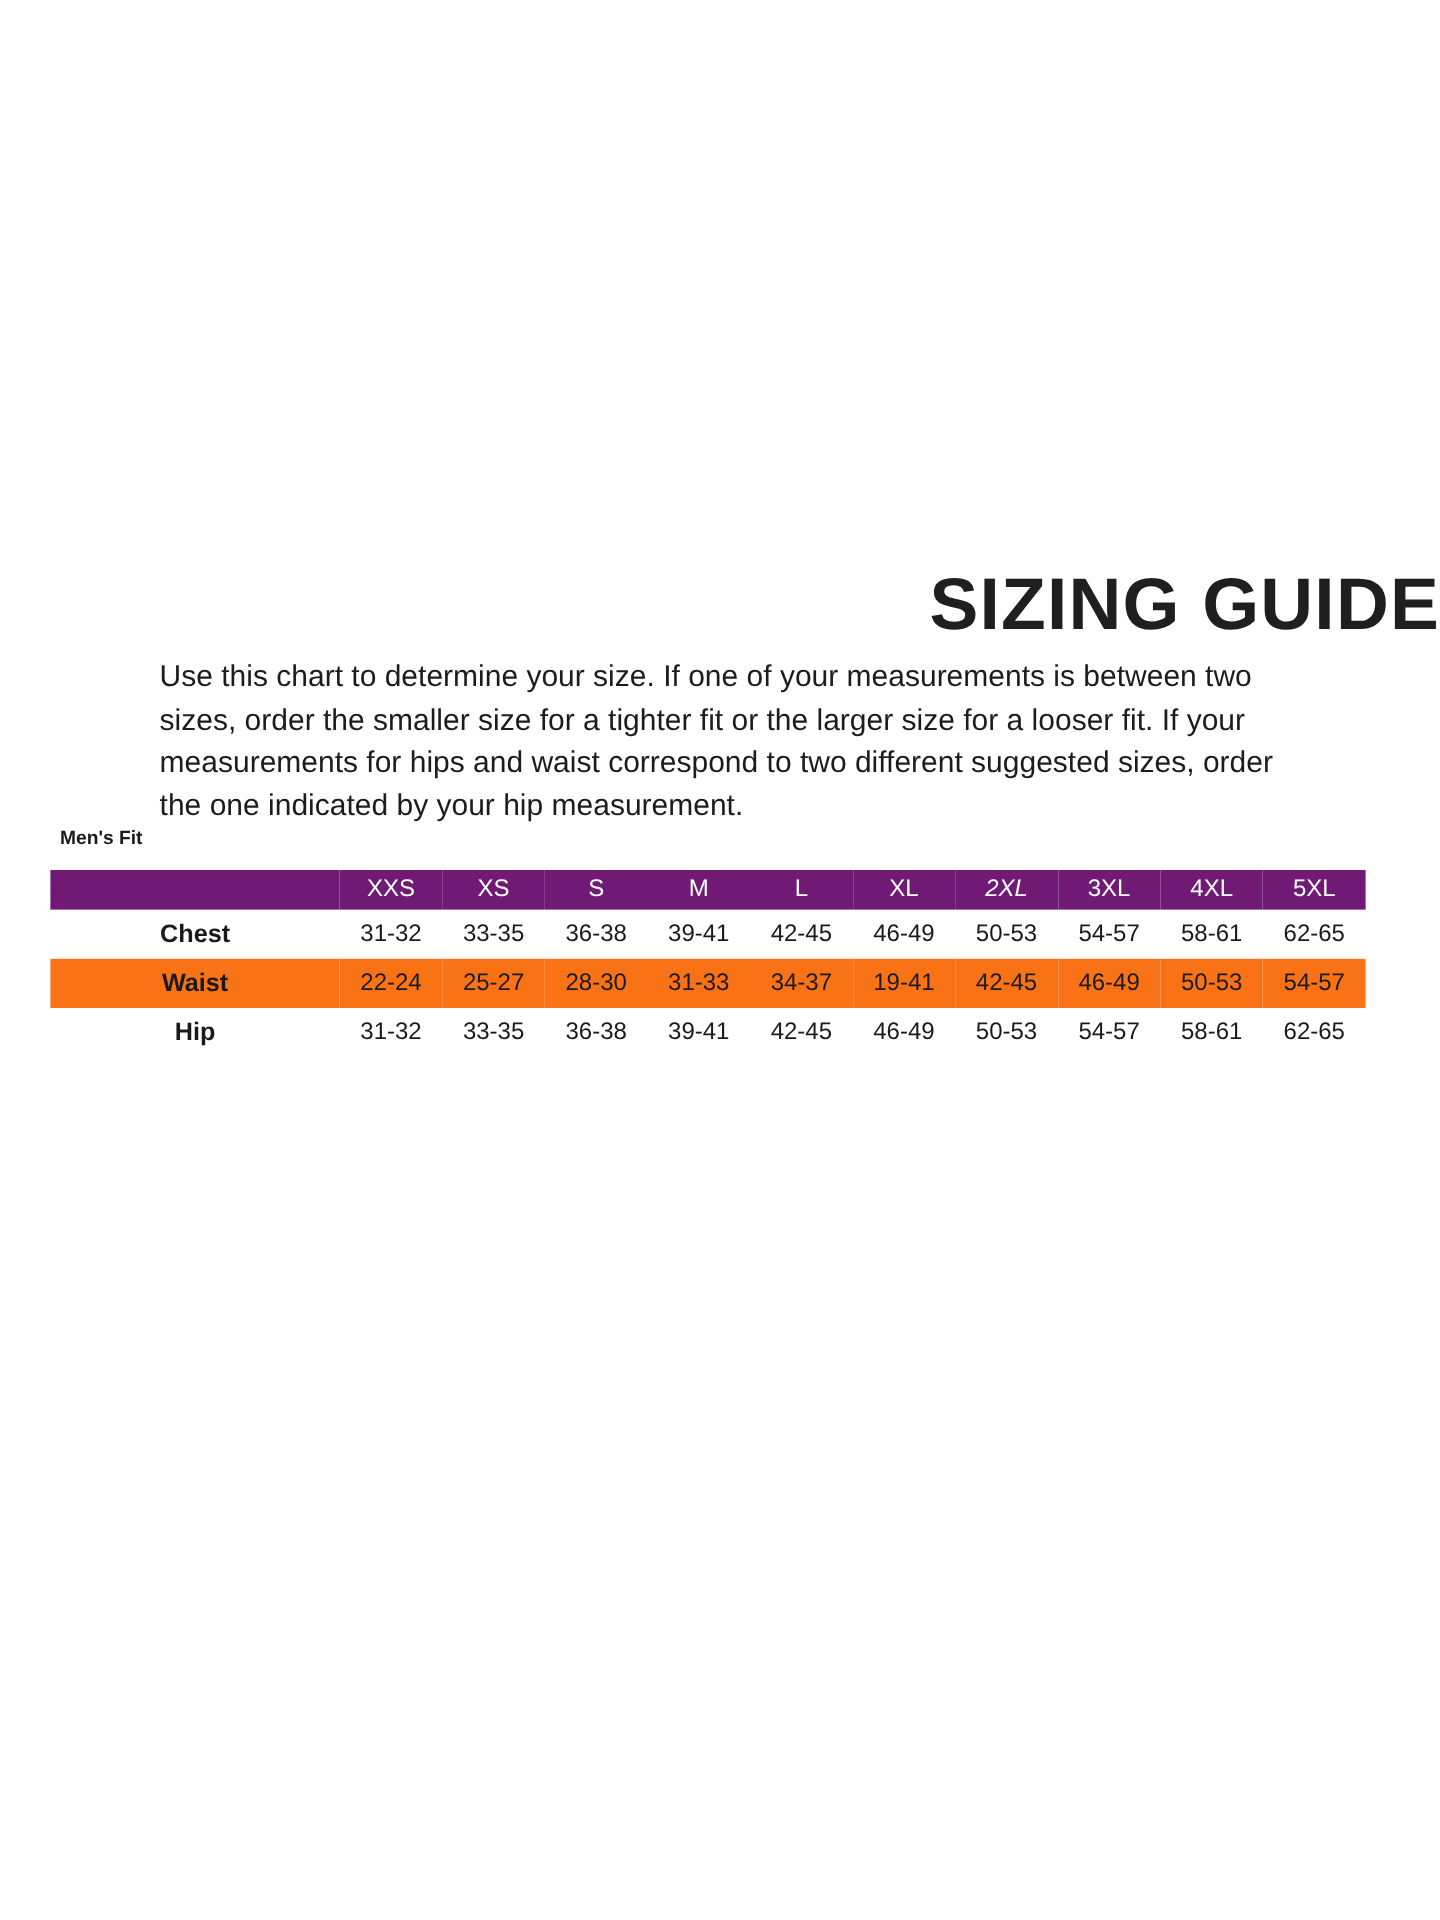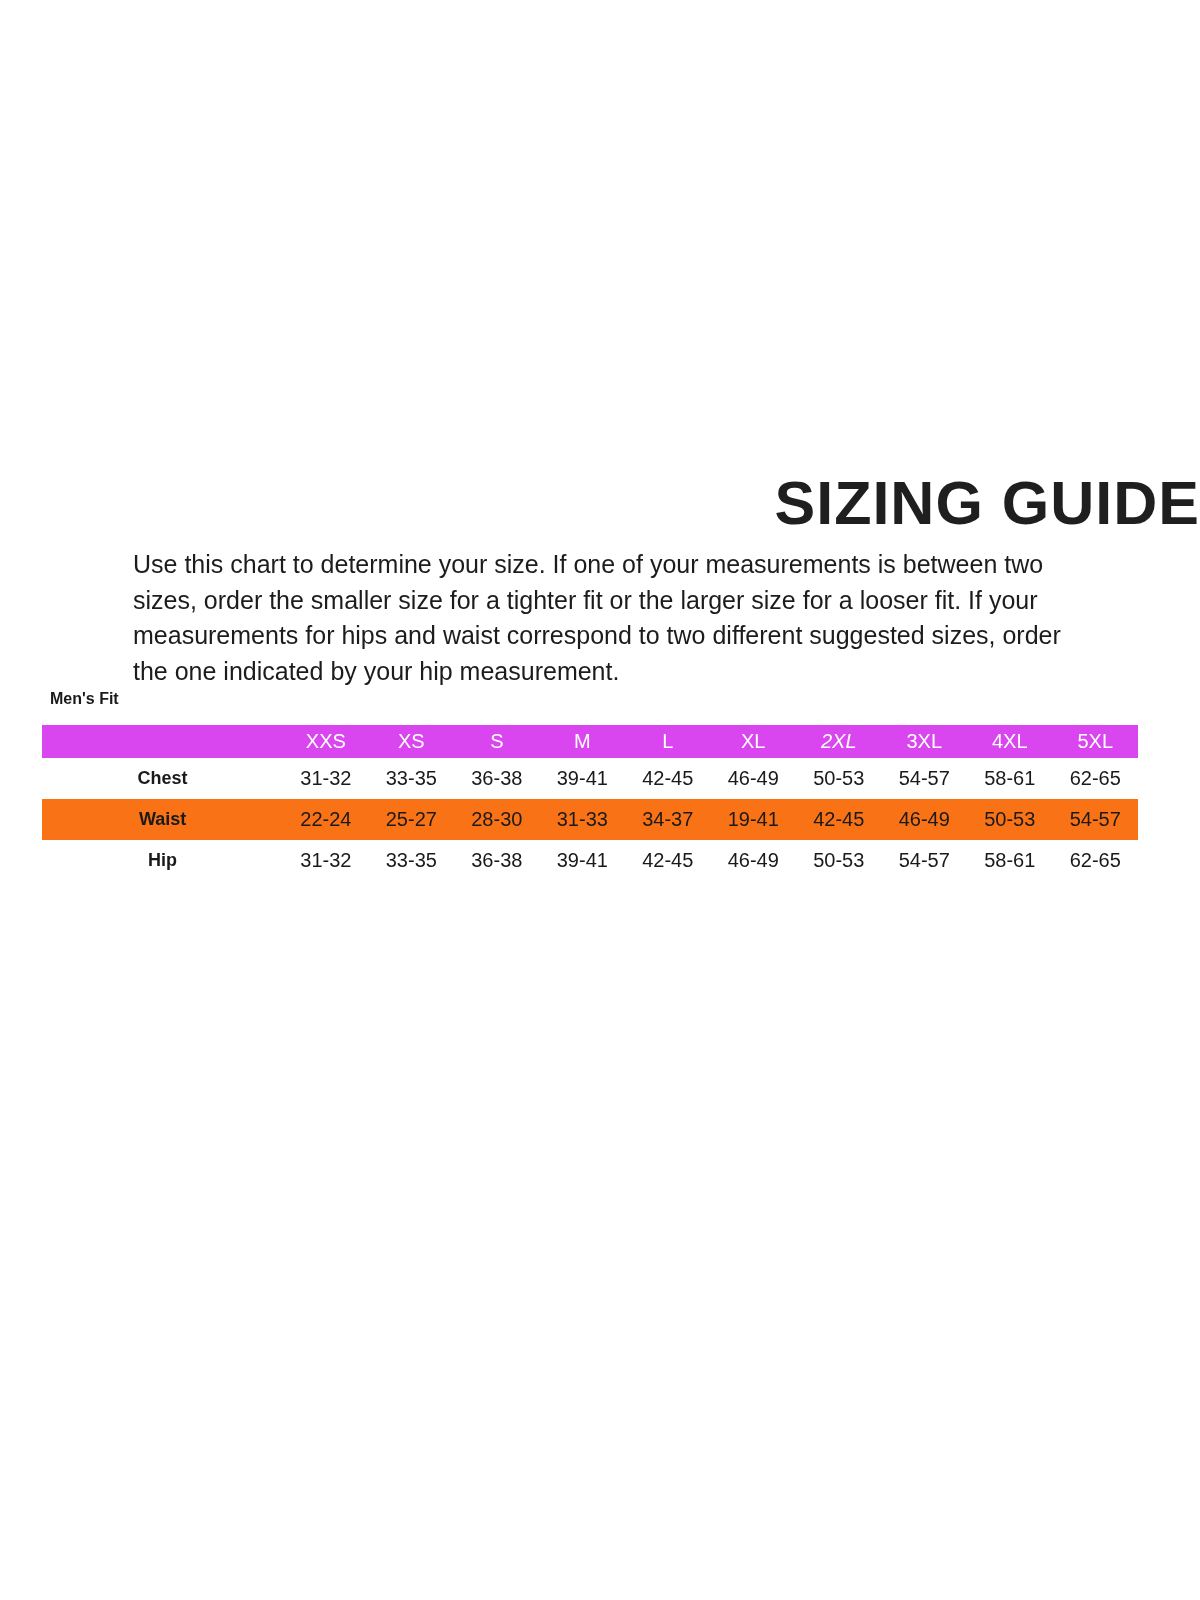--- a/index.html
+++ b/index.html
@@ -69,41 +69,41 @@
   table.sizing-table thead th {
     color: #ffffff;
     font-weight: 500;
     font-size: 20px;
   }
   table.sizing-table tbody tr {
     height: 41px;
   }
   table.sizing-table tbody td.row-label {
     font-weight: bold;
-    font-size: 18px;
+    font-size: 21px;
   }
 </style>
 </head>
 <body>
 
 <div class="page">
 
   <div class="title">SIZING GUIDE</div>
 
   <div class="intro">Use this chart to determine your size. If one of your measurements is between two sizes, order the smaller size for a tighter fit or the larger size for a looser fit. If your measurements for hips and waist correspond to two different suggested sizes, order the one indicated by your hip measurement.</div>
 
   <div class="section-label">Men's Fit</div>
 
   <div class="sizing-table-wrap">
     <table class="sizing-table">
       <colgroup>
         <col class="label-col">
       </colgroup>
       <thead>
-        <tr id="header-row" style="background: #d946ef;">
+        <tr id="header-row" style="background: #701a75;">
           <th></th>
         <th style="color: rgb(255, 255, 255);">XXS</th>
             <th style="color: rgb(255, 255, 255);">XS</th>
             <th style="color: rgb(255, 255, 255);">S</th>
             <th style="color: rgb(255, 255, 255);">M</th>
             <th style="color: rgb(255, 255, 255);">L</th>
             <th style="color: rgb(255, 255, 255);">XL</th>
             <th style="color: rgb(255, 255, 255); font-style: italic;">2XL</th>
             <th style="color: rgb(255, 255, 255);">3XL</th>
             <th style="color: rgb(255, 255, 255);">4XL</th>

